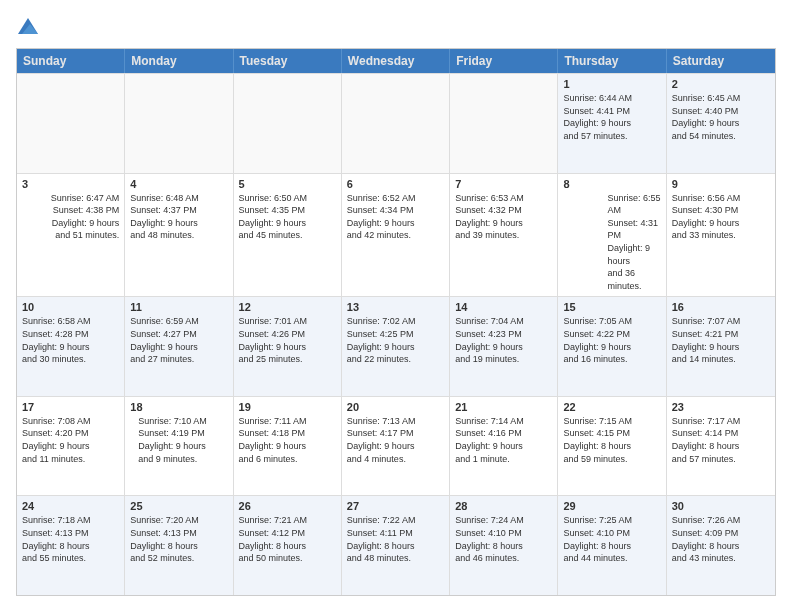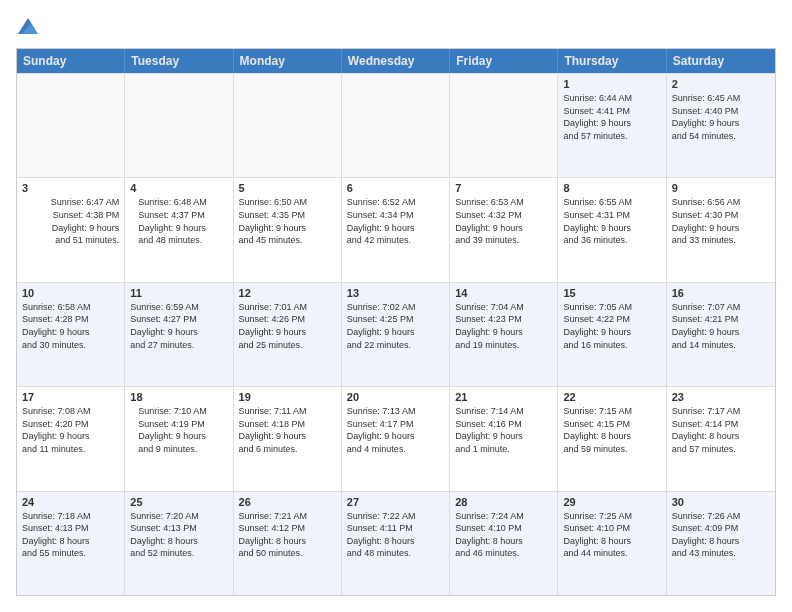--- a/index.html
+++ b/index.html
@@ -131,22 +131,22 @@
     </div>
     <div class="title-block">
       <div class="month-title"></div>
       <div class="subtitle"></div>
     </div>
   </div>
 
   <div class="calendar">
     <div class="cal-header" id="cal-header">
         <div class="cal-header-cell">Sunday</div>
+        <div class="cal-header-cell">Monday</div>
         <div class="cal-header-cell">Tuesday</div>
-        <div class="cal-header-cell">Monday</div>
         <div class="cal-header-cell">Wednesday</div>
         <div class="cal-header-cell">Friday</div>
         <div class="cal-header-cell">Thursday</div>
         <div class="cal-header-cell">Saturday</div>
       </div>
     <div class="cal-body" id="cal-body">
         <div class="cal-row">
           <div class="cal-cell empty"></div>
           <div class="cal-cell empty"></div>
           <div class="cal-cell empty"></div>
@@ -170,21 +170,21 @@
         <div class="cal-row">
           <div class="cal-cell">
             <span class="day-num">3</span>
             <div class="cell-text" style="white-space: pre-line; text-align: right;">Sunrise: 6:47 AM
 Sunset: 4:38 PM
 Daylight: 9 hours
 and 51 minutes.</div>
           </div>
           <div class="cal-cell">
             <span class="day-num">4</span>
-            <div class="cell-text" style="white-space: pre-line; margin-left: 8px;">Sunrise: 6:48 AM
+            <div class="cell-text" style="white-space: pre-line;">Sunrise: 6:48 AM
 Sunset: 4:37 PM
 Daylight: 9 hours
 and 48 minutes.</div>
           </div>
           <div class="cal-cell">
             <span class="day-num">5</span>
             <div class="cell-text" style="white-space: pre-line;">Sunrise: 6:50 AM
 Sunset: 4:35 PM
 Daylight: 9 hours
 and 45 minutes.</div>
@@ -198,21 +198,21 @@
           </div>
           <div class="cal-cell">
             <span class="day-num">7</span>
             <div class="cell-text" style="white-space: pre-line;">Sunrise: 6:53 AM
 Sunset: 4:32 PM
 Daylight: 9 hours
 and 39 minutes.</div>
           </div>
           <div class="cal-cell">
             <span class="day-num">8</span>
-            <div class="cell-text" style="white-space: pre-line;">Sunrise: 6:55 AM
+            <div class="cell-text" style="white-space: pre-line; margin-left: 44px;">Sunrise: 6:55 AM
 Sunset: 4:31 PM
 Daylight: 9 hours
 and 36 minutes.</div>
           </div>
           <div class="cal-cell">
             <span class="day-num">9</span>
             <div class="cell-text" style="white-space: pre-line;">Sunrise: 6:56 AM
 Sunset: 4:30 PM
 Daylight: 9 hours
 and 33 minutes.</div>

